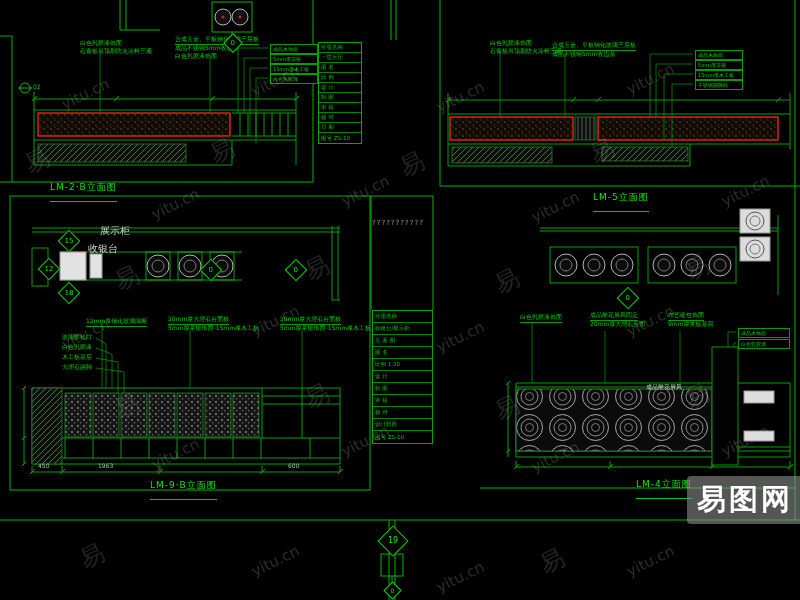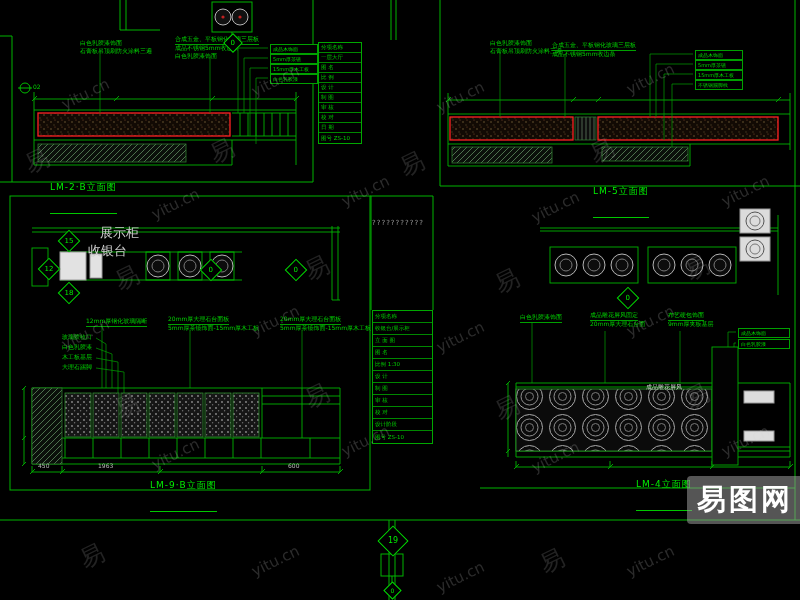--- a/index.html
+++ b/index.html
@@ -4,23 +4,23 @@
 <style>
   html,body{margin:0;padding:0;background:#000;}
   #canvas{position:relative;width:800px;height:600px;background:#000;overflow:hidden;
           font-family:"DejaVu Sans",sans-serif;}
   svg{position:absolute;}
   .t{position:absolute;font-size:6px;color:#00d400;white-space:nowrap;line-height:1.15;z-index:5;}
   .tu{border-bottom:1px solid #00a000;padding-bottom:1px;}
   .bx{position:absolute;border:1px solid #00a000;background:#000;font-size:5px;color:#00d400;
       white-space:nowrap;padding:0 2px;line-height:8px;height:8px;z-index:5;overflow:hidden;}
   .lbl{position:absolute;font-size:9px;color:#00ee00;border-bottom:1px solid #00c800;
-       padding-bottom:19px;letter-spacing:1px;white-space:nowrap;z-index:5;}
+       padding-bottom:7px;letter-spacing:1px;white-space:nowrap;z-index:5;}
   .dim{position:absolute;font-size:6px;color:#b9b9b9;white-space:nowrap;z-index:5;}
-  .pt{position:absolute;font-size:13px;color:#cfcfcf;white-space:nowrap;z-index:5;font-family:Liberation Mono, monospace;}
+  .pt{position:absolute;font-size:10px;color:#cfcfcf;white-space:nowrap;z-index:5;font-family:Liberation Mono, monospace;}
   .dmd{position:absolute;background:#000;border:1px solid #00dd00;transform:rotate(45deg);
        display:flex;align-items:center;justify-content:center;z-index:6;}
   .dmd>span{transform:rotate(-45deg);color:#00ee00;font-size:7px;line-height:1;}
   .tbl{position:absolute;border:1px solid #00a800;background:#000;z-index:4;box-sizing:border-box;}
   .tbl .r{border-bottom:1px solid #008800;color:#00cc00;font-size:5.5px;display:flex;
           align-items:center;padding:0 2px;overflow:hidden;white-space:nowrap;box-sizing:border-box;}
   .tbl .r:last-child{border-bottom:none;}
   .wm{position:absolute;transform:rotate(-26deg);color:rgba(215,215,215,0.20);font-size:15px;
       z-index:9;pointer-events:none;white-space:nowrap;}
   .wmc{font-size:24px;color:rgba(215,215,215,0.16);}
@@ -151,21 +151,21 @@
     </g>
   </svg>
   <span class="t" style="left:490px;top:40px">白色乳胶漆饰面</span>
   <span class="t" style="left:490px;top:48px">石膏板吊顶刷防火涂料三遍</span>
   <span class="t tu" style="left:552px;top:42px">合成五金、平板钢化玻璃三层板</span>
   <span class="t" style="left:552px;top:51px">成品不锈钢5mm收边条</span>
   <span class="bx" style="left:695px;top:50px;width:42px">成品木饰面</span>
   <span class="bx" style="left:695px;top:60px;width:42px">5mm厚茶镜</span>
   <span class="bx" style="left:695px;top:70px;width:42px">15mm厚木工板</span>
   <span class="bx" style="left:695px;top:80px;width:42px">不锈钢踢脚线</span>
-  <span class="lbl" style="left:593px;top:185px">LM-5立面图</span>
+  <span class="lbl" style="left:593px;top:191px">LM-5立面图</span>
 
   <svg width="46" height="52" style="left:210px;top:0;z-index:3">
     <rect x="2" y="2" width="40" height="30" stroke="#00b400" fill="none"></rect>
     <circle cx="13" cy="17" r="8" fill="#111" stroke="#b5b5b5"></circle>
     <circle cx="30" cy="17" r="8" fill="#111" stroke="#b5b5b5"></circle>
     <circle cx="13" cy="17" r="1.6" fill="#c22222"></circle>
     <circle cx="30" cy="17" r="1.6" fill="#c22222"></circle>
     <path d="M22,32 V36" stroke="#00b400"></path>
   </svg>
   <div class="dmd" style="left:226px;top:36px;width:12px;height:12px">

